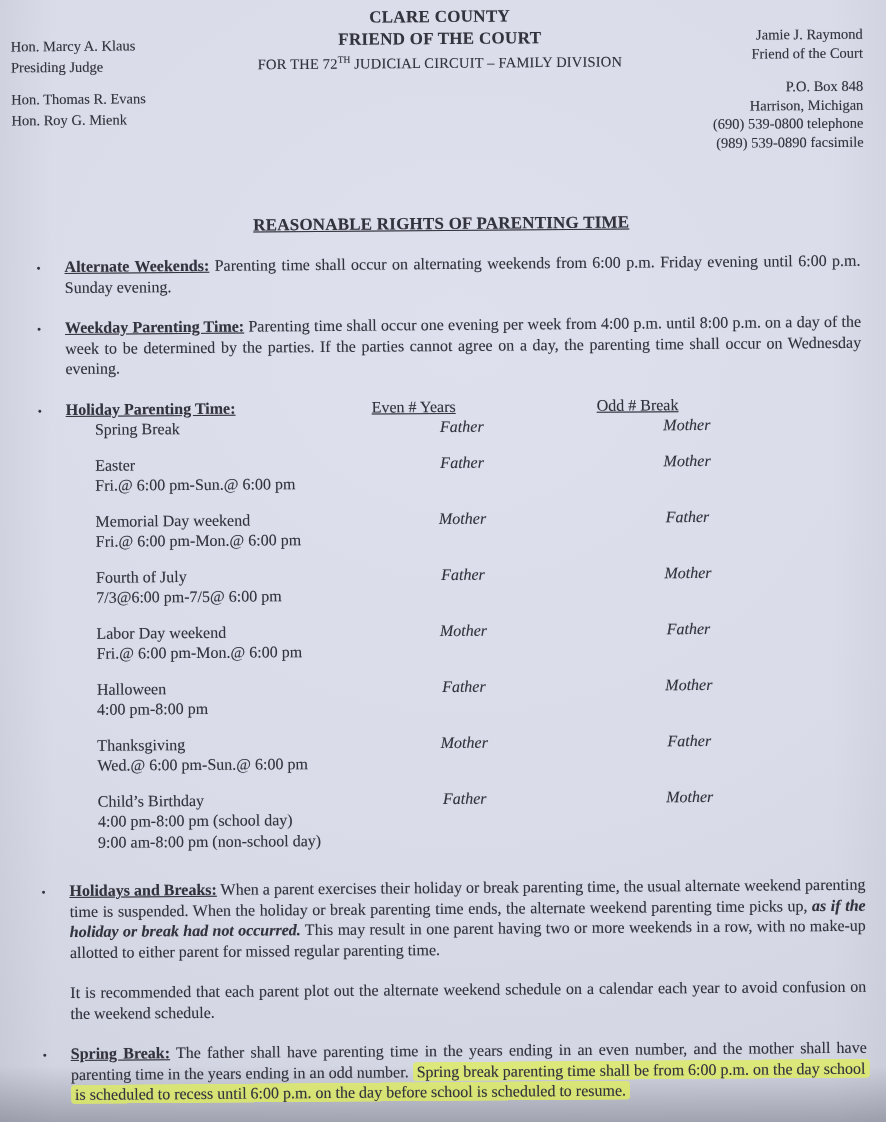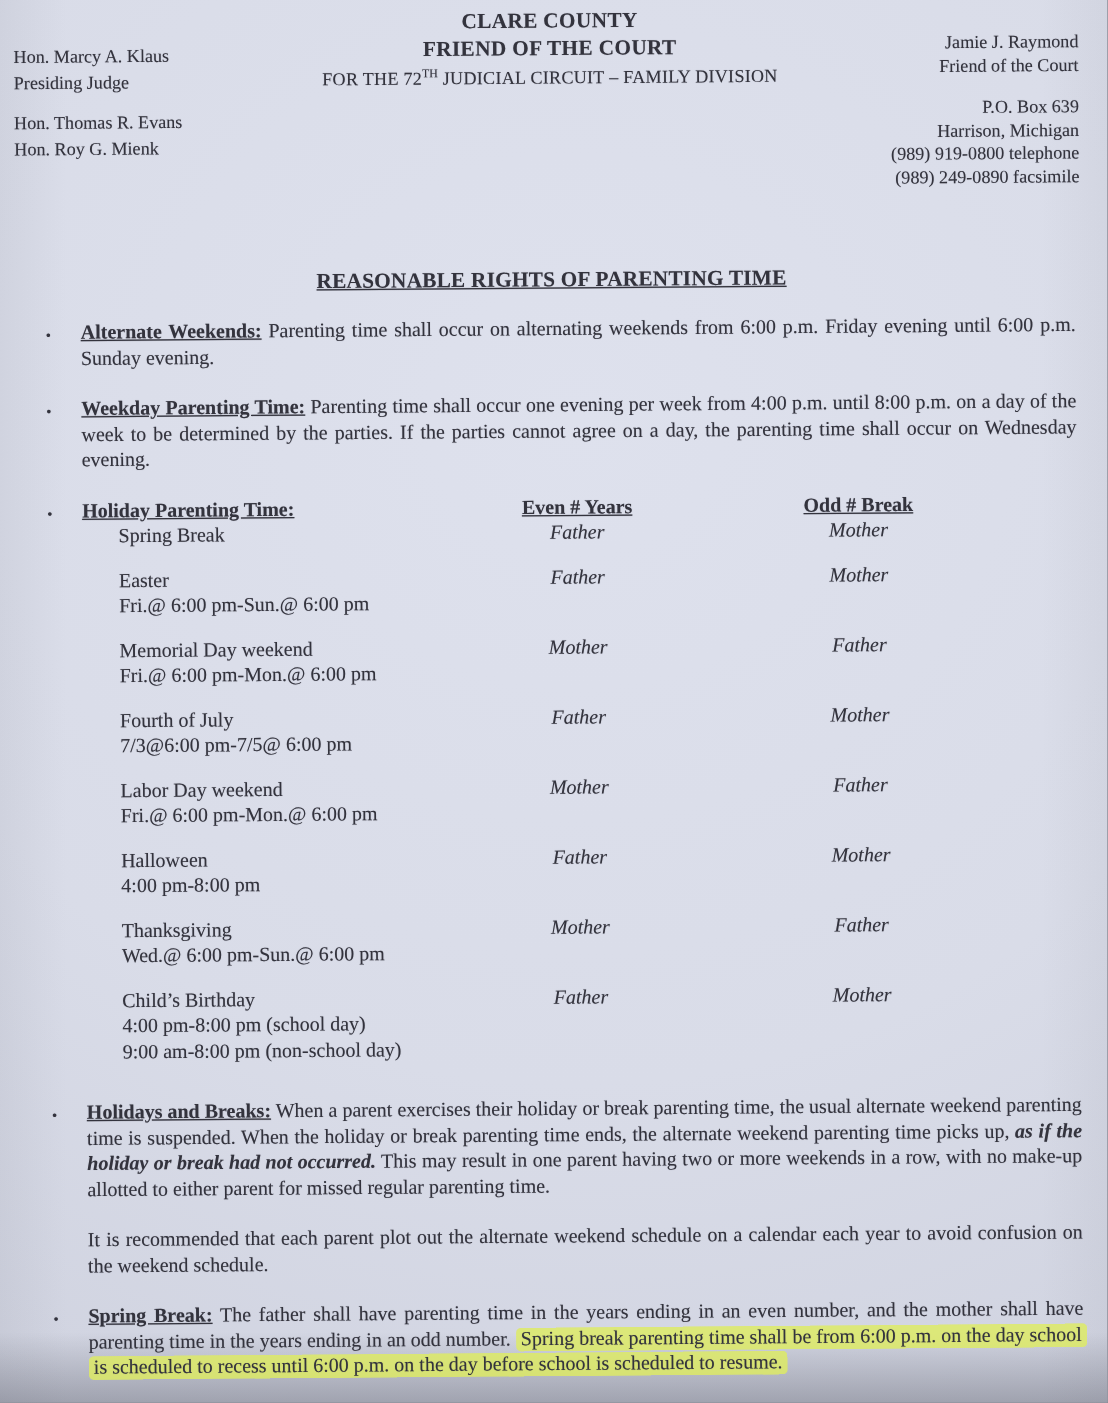--- a/index.html
+++ b/index.html
@@ -61,21 +61,21 @@
     -webkit-box-decoration-break:clone;
   }
 
   
   .ht{flex:1;}
   .ht-row{display:flex;align-items:flex-start;}
   .ht-row + .ht-row{margin-top:15px;}
   .ht-row.ht-head + .ht-row{margin-top:0;}
   .ht-name-head{flex:0 0 306px;}
   .ht-name{flex:0 0 306px;padding-left:29px;box-sizing:border-box;}
-  .ht-col{flex:0 0 180px;text-align:center;font-weight:700;text-decoration:underline;}
+  .ht-col{flex:0 0 180px;text-align:left;font-weight:400;text-decoration:underline;}
   .ht-cell{flex:0 0 180px;text-align:center;font-style:italic;}
   .ht-odd{margin-left:45px;}
 </style>
 </head>
 <body>
 
 <div class="page">
   <div class="content">
 
     <header class="lh">
@@ -90,24 +90,24 @@
       <div class="lh-center">
         <div class="lh-c-bold">CLARE COUNTY</div>
         <div class="lh-c-bold">FRIEND OF THE COURT</div>
         <div class="lh-c-sub"><span>FOR THE 72</span><sup>TH</sup><span> JUDICIAL CIRCUIT – FAMILY DIVISION</span></div>
       </div>
 
       <div class="lh-right">
         <div>Jamie J. Raymond</div>
         <div>Friend of the Court</div>
         <div class="gap"></div>
-        <div>P.O. Box 639</div>
+        <div>P.O. Box 848</div>
         <div>Harrison, Michigan</div>
-        <div>(989) 919-0800 telephone</div>
-        <div>(989) 249-0890 facsimile</div>
+        <div>(690) 539-0800 telephone</div>
+        <div>(989) 539-0890 facsimile</div>
       </div>
     </header>
 
     <h1 class="doc-title">REASONABLE RIGHTS OF PARENTING TIME</h1>
 
     <div id="sections">
         <div class="sec sec-bullet">
           <span class="gutter">•</span>
           <div class="para"><span class="sg-label">Alternate Weekends:</span><span class="sg-normal">  Parenting time shall occur on alternating weekends from 6:00 p.m. Friday evening until 6:00 p.m. Sunday evening.</span></div>
         </div>

